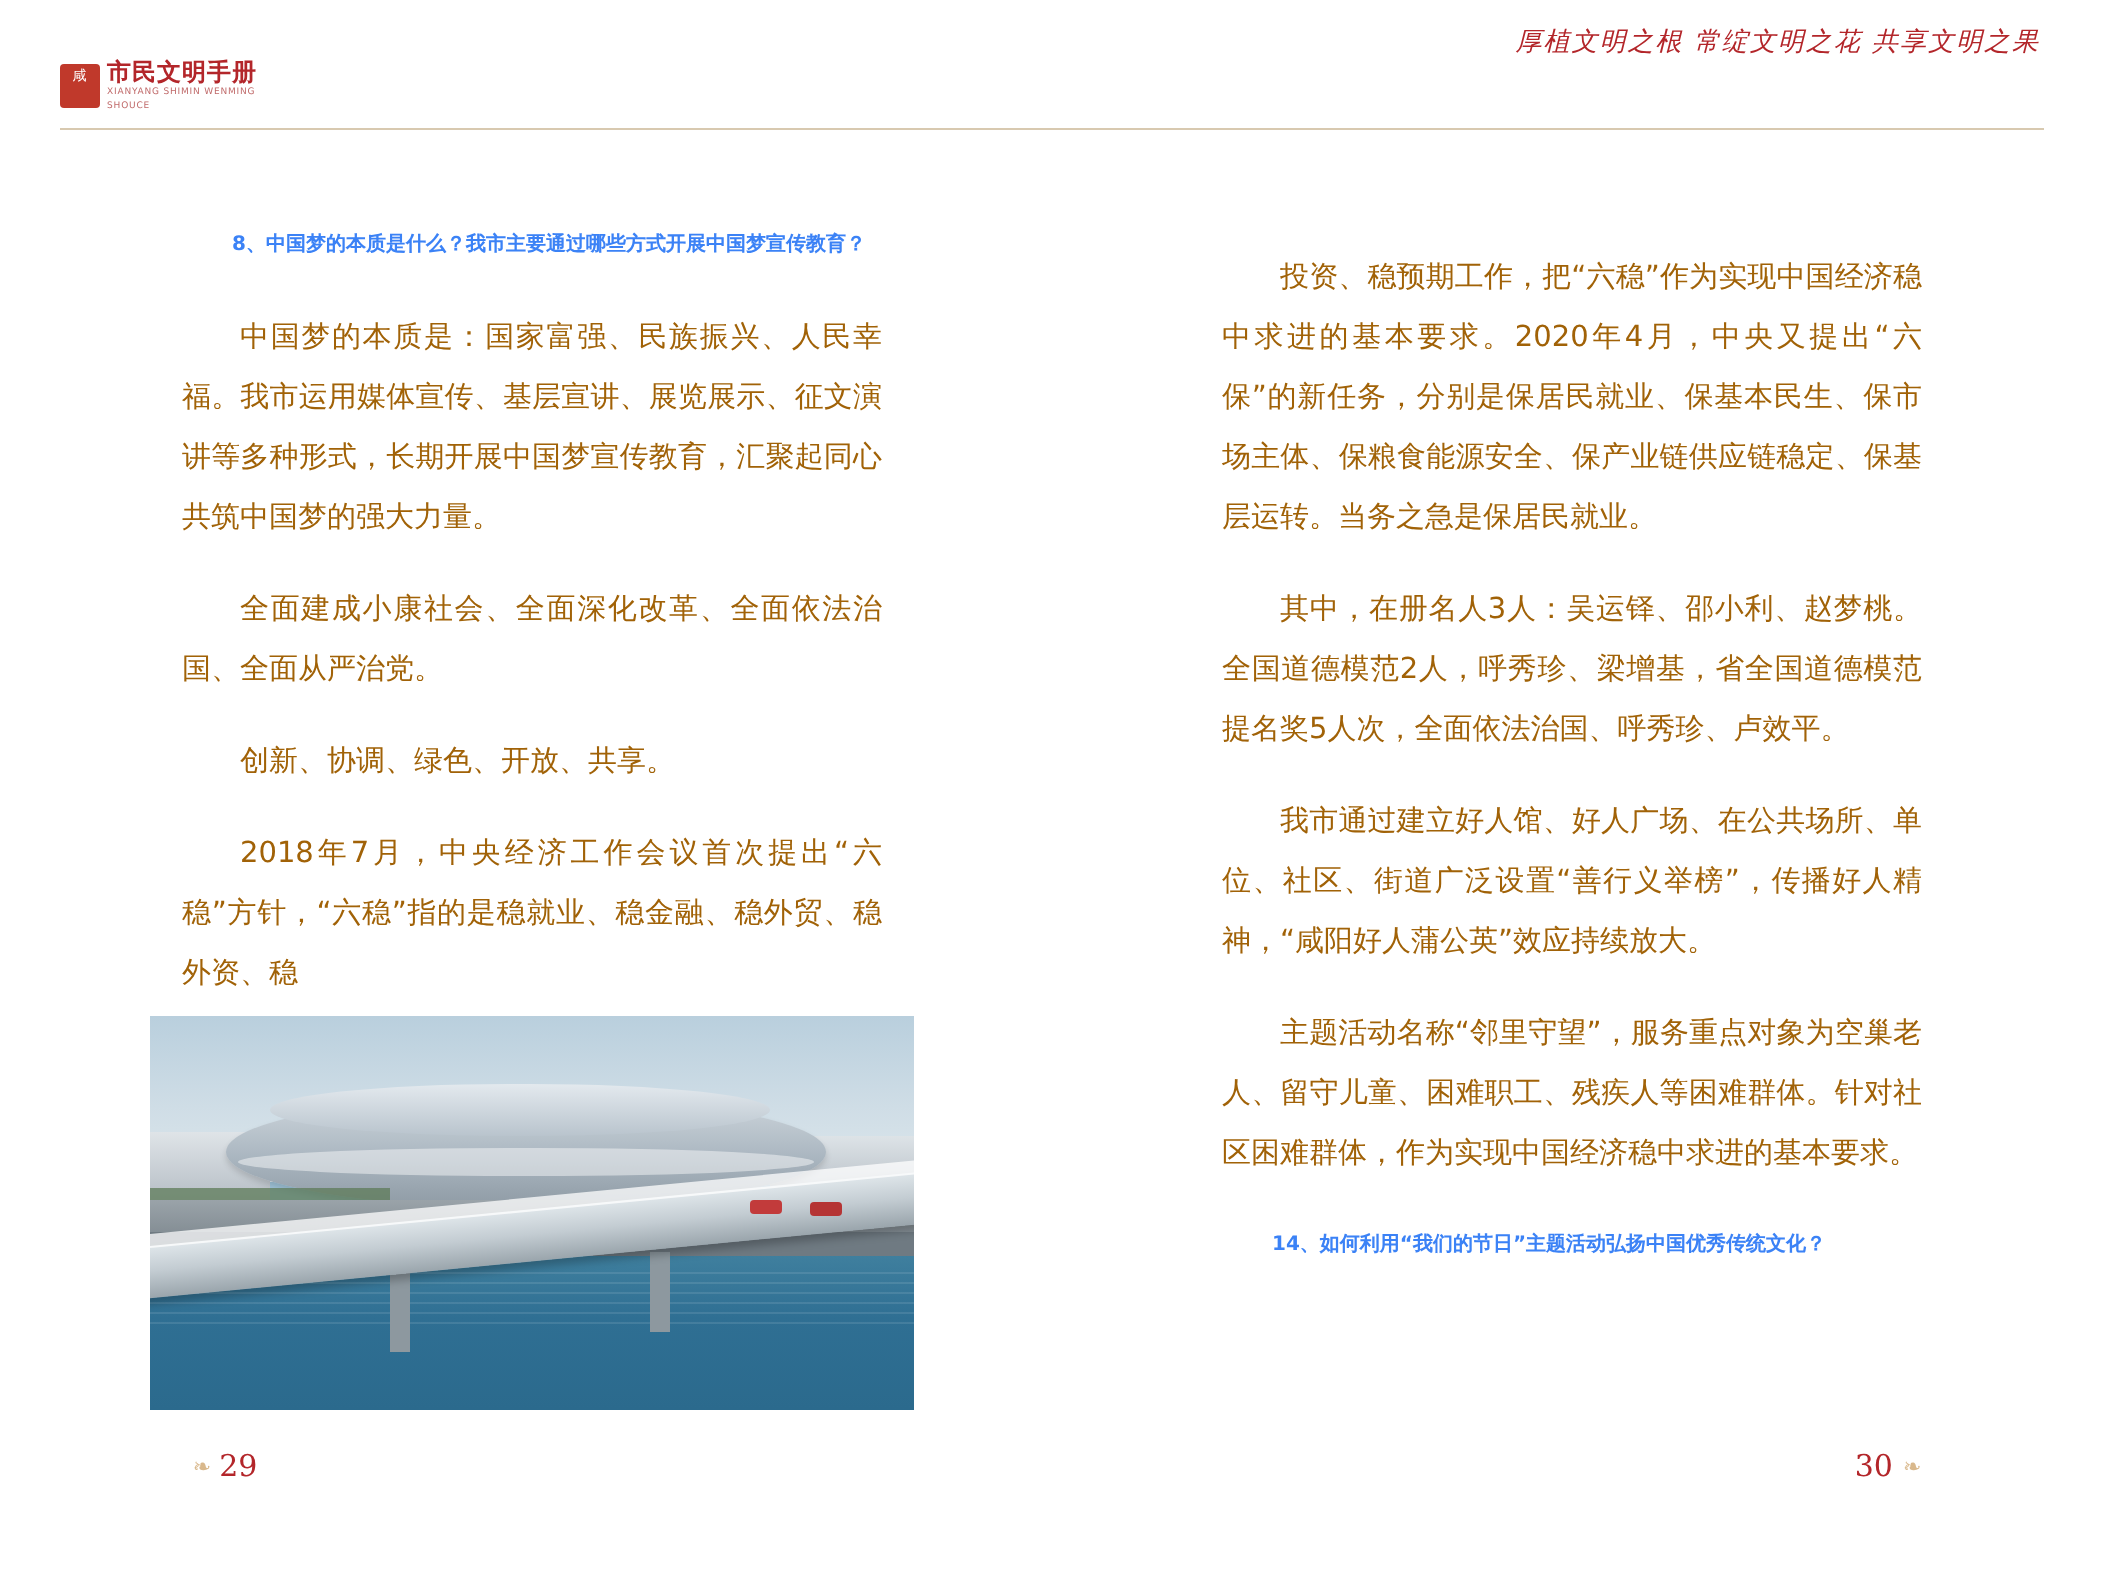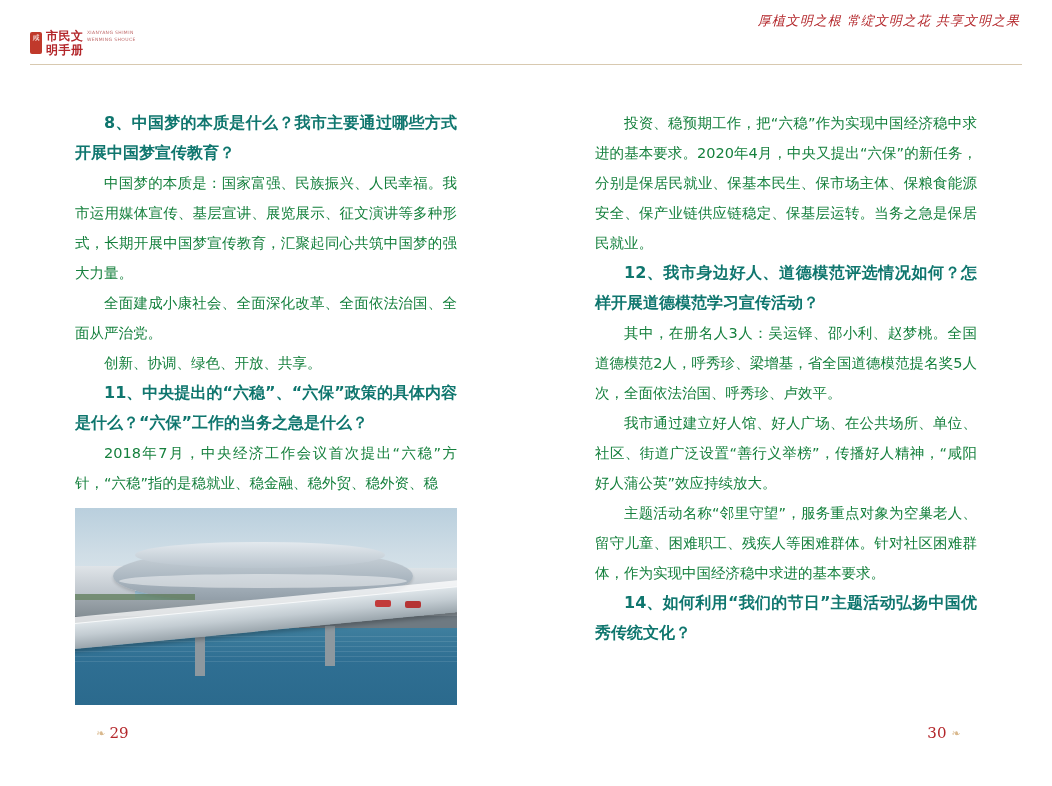--- a/index.html
+++ b/index.html
@@ -40,21 +40,21 @@
     color: #fff;
     font-size: 7px;
     line-height: 9px;
     text-align: center;
     padding-top: 2px;
     border-radius: 2px;
     font-family: "DejaVu Sans", "Liberation Sans", sans-serif;
   }
   .logo-text-wrap {
     display: flex;
-    flex-direction: row;
+    flex-direction: column;
     justify-content: flex-start;
   }
   .logo-title {
     font-size: 12px;
     color: #b3262a;
     letter-spacing: 0.5px;
     font-weight: bold;
     line-height: 14px;
   }
   .logo-sub {
@@ -83,36 +83,36 @@
   
   .col {
     position: absolute;
     top: 108px;
     width: 382px;
   }
   .col-left { left: 75px; }
   .col-right { left: 595px; }
 
   .q {
-    color: #0f766e;
+    color: #3b82f6;
     font-weight: bold;
-    font-size: 16px;
+    font-size: 10px;
     line-height: 30px;
     text-indent: 29px;
-    margin: 0 0 0 0;
+    margin: 0 0 0 12px;
     text-align: justify;
     text-justify: inter-ideograph;
     font-family: "DejaVu Sans", "Liberation Sans", sans-serif;
   }
   .a {
-    color: #15803d;
+    color: #a16207;
     font-size: 14.5px;
     line-height: 30px;
     text-indent: 29px;
-    margin: 0;
+    margin: 16px;
     text-align: justify;
     text-justify: inter-ideograph;
     font-family: "DejaVu Sans", "Liberation Sans", sans-serif;
   }
 
   
   .photo {
     position: absolute;
     left: 75px; top: 508px;
     width: 382px; height: 197px;
@@ -257,21 +257,20 @@
     </div>
     <div class="header-slogan">厚植文明之根  常绽文明之花  共享文明之果</div>
     <div class="header-rule"></div>
   </div>
 
   <div class="col col-left">
     <p class="q">8、中国梦的本质是什么？我市主要通过哪些方式开展中国梦宣传教育？</p>
     <p class="a">中国梦的本质是：国家富强、民族振兴、人民幸福。我市运用媒体宣传、基层宣讲、展览展示、征文演讲等多种形式，长期开展中国梦宣传教育，汇聚起同心共筑中国梦的强大力量。</p>
     <p class="a">全面建成小康社会、全面深化改革、全面依法治国、全面从严治党。</p>
     <p class="a">创新、协调、绿色、开放、共享。</p>
-    <p class="q">11、中央提出的“六稳”、“六保”政策的具体内容是什么？“六保”工作的当务之急是什么？</p>
     <p class="a">2018年7月，中央经济工作会议首次提出“六稳”方针，“六稳”指的是稳就业、稳金融、稳外贸、稳外资、稳</p>
   </div>
 
   <div class="photo">
     <div class="ph-sky"></div>
     <div class="ph-building-l"></div>
     <div class="ph-building-r"></div>
     <div class="ph-stadium"></div>
     <div class="ph-stadium-top"></div>
     <div class="ph-stadium-band"></div>
@@ -283,21 +282,20 @@
     <div class="ph-bridge-pier" style="left:120px; top:128px;"></div>
     <div class="ph-bridge-pier" style="left:250px; top:118px;"></div>
     <div class="ph-bridge"></div>
     <div class="ph-bridge-rail"></div>
     <div class="ph-car" style="left:300px; top:92px;"></div>
     <div class="ph-car" style="left:330px; top:93px; background:#b53434;"></div>
   </div>
 
   <div class="col col-right">
     <p class="a">投资、稳预期工作，把“六稳”作为实现中国经济稳中求进的基本要求。2020年4月，中央又提出“六保”的新任务，分别是保居民就业、保基本民生、保市场主体、保粮食能源安全、保产业链供应链稳定、保基层运转。当务之急是保居民就业。</p>
-    <p class="q">12、我市身边好人、道德模范评选情况如何？怎样开展道德模范学习宣传活动？</p>
     <p class="a">其中，在册名人3人：吴运铎、邵小利、赵梦桃。全国道德模范2人，呼秀珍、梁增基，省全国道德模范提名奖5人次，全面依法治国、呼秀珍、卢效平。</p>
     <p class="a">我市通过建立好人馆、好人广场、在公共场所、单位、社区、街道广泛设置“善行义举榜”，传播好人精神，“咸阳好人蒲公英”效应持续放大。</p>
     <p class="a">主题活动名称“邻里守望”，服务重点对象为空巢老人、留守儿童、困难职工、残疾人等困难群体。针对社区困难群体，作为实现中国经济稳中求进的基本要求。</p>
     <p class="q">14、如何利用“我们的节日”主题活动弘扬中国优秀传统文化？</p>
 
   </div>
 
   <div class="folio folio-left">
     <span class="orn">❧</span>
     <span>29</span>

